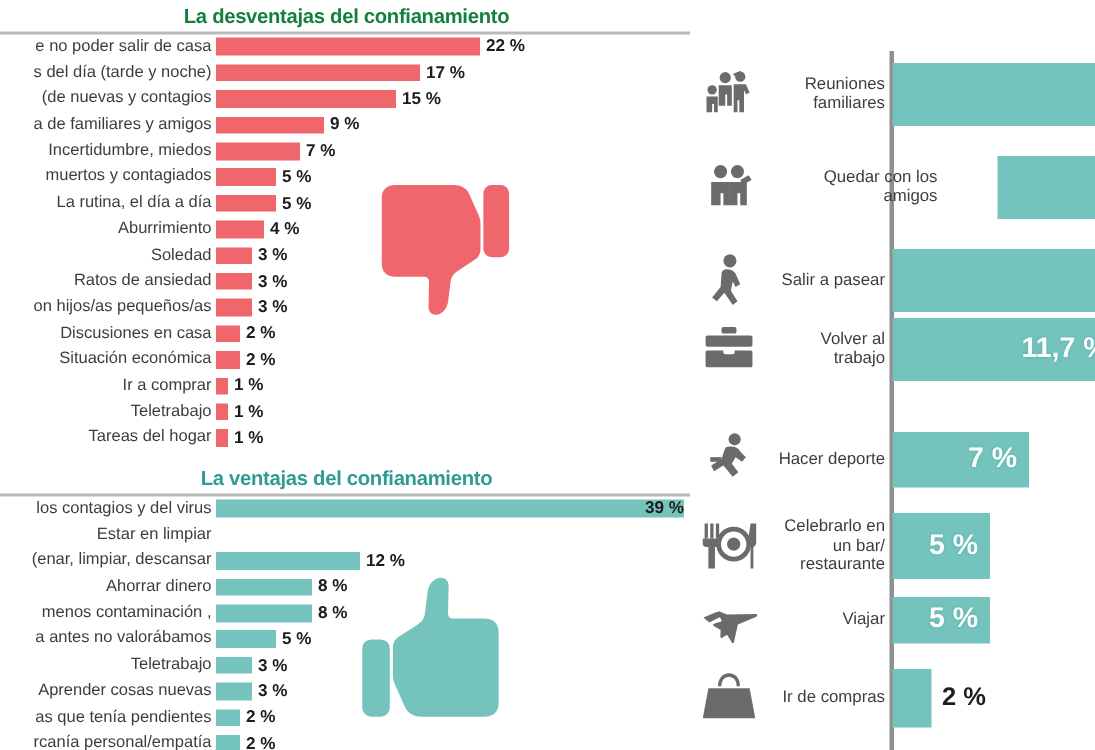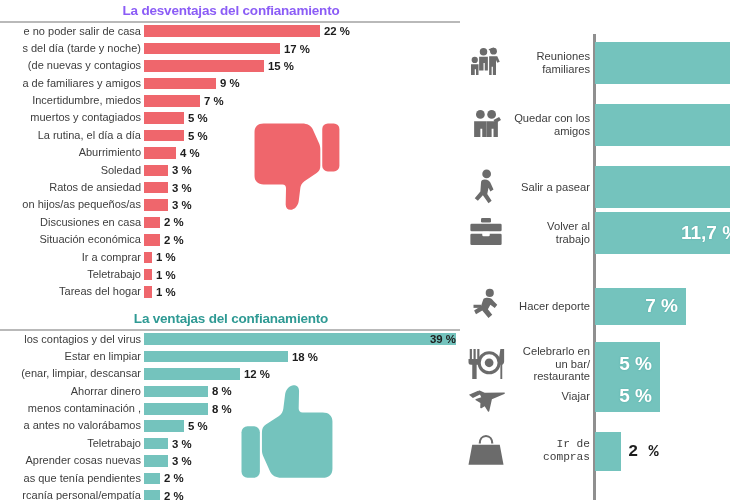--- a/index.html
+++ b/index.html
@@ -10,21 +10,21 @@
   }
   #page{position:relative;width:730px;height:500px;overflow:hidden;}
 
   
   .left-col{position:absolute;left:0;top:0;width:462px;height:500px;overflow:hidden;}
 
   .sec-title{
     text-align:center;font-weight:bold;font-size:13.5px;letter-spacing:-0.2px;
     width:462px;
   }
-  .sec-title.red{color:#8b5cf6;}
+  .sec-title.red{color:#15803d;}
   .sec-title.teal{color:#2f9a94;}
   .rule{height:1.5px;background:#b9b9b9;width:460px;}
 
   .chart{position:relative;}
   .row{display:flex;align-items:center;height:17.4px;}
   .row .lbl{
     width:141px;text-align:right;padding-right:3px;
     font-size:11px;color:#3d3d3d;white-space:nowrap;overflow:hidden;
     direction:rtl;
     line-height:17.4px;
@@ -208,24 +208,20 @@
       <div class="chart" id="chart-adv">
           <div class="row teal">
             <div class="lbl">los contagios y del virus</div>
             <div class="barwrap">
               <div class="bar" style="width: 312px;"></div>
               <span class="val inside" style="right: 6px;">39 %</span>
             </div>
           </div>
           <div class="row teal">
             <div class="lbl">Estar en limpiar</div>
-            <div class="barwrap">
-              <div class="bar" style="width: 144px;"></div>
-              <span class="val">18 %</span>
-            </div>
           </div>
           <div class="row teal">
             <div class="lbl">enar, limpiar, descansar)</div>
             <div class="barwrap">
               <div class="bar" style="width: 96px;"></div>
               <span class="val">12 %</span>
             </div>
           </div>
           <div class="row teal">
             <div class="lbl">Ahorrar dinero</div>
@@ -304,21 +300,21 @@
                 <path d="M37 21h13l4 9-4 1.6-2-4.4V51h-5V38h-2v13h-4z"></path>
     <path d="M36 10l8-3 3 4-8 2z"></path>
   </g>
             </svg>
           </div>
           <div class="rlabel">Reuniones familiares</div>
           <div class="rbarwrap">
             <div class="rbar" style="width: 160px; height: 42px;"></div>
           </div>
         </div>
-        <div class="rrow" style="top: 98px; height: 54px;">
+        <div class="rrow" style="top: 98px; height: 54px; gap: 35px;">
           <div class="ricon">
             <svg width="40" height="40" viewBox="0 0 64 64">
               <g fill="#6b6b6b">
     <circle cx="23" cy="15" r="7"></circle>
                 <circle cx="41" cy="15" r="7"></circle>
     <path d="M13 26h20v25h-7V38h-3v13h-10z"></path>
     <path d="M33 26h18v25h-7V38h-3v13h-8z"></path>
     <path d="M44 24l9-5 3 5-9 5z"></path>
   </g>
             </svg>
@@ -391,37 +387,37 @@
   </g>
             </svg>
           </div>
           <div class="rlabel">Celebrarlo en un bar/ restaurante</div>
           <div class="rbarwrap">
             <div class="rbar" style="width: 65px; height: 44px;">
               <span class="rval-in">5 %</span>
             </div>
           </div>
         </div>
-        <div class="rrow" style="top: 376px; height: 40px;">
+        <div class="rrow" style="top: 393px; height: 40px;">
           <div class="ricon">
             <svg width="42" height="42" viewBox="0 0 64 64">
               <g fill="#6b6b6b">
     <path d="M60 26.5c1 .5 1 2-.2 2.6L41 37l-4 18c-.2 1-1.3 1.4-2 .6l-5-8-5 3c-.8.5-1.8 0-1.8-1l.3-7-7-4c-1-.6-.8-1.9.3-2.2l8-2.5-4-8.5c-.4-1 .5-2 1.5-1.6L30 27z"></path>
     <path d="M6 30l14-6 6 4-14 7z"></path>
   </g>
             </svg>
           </div>
           <div class="rlabel">Viajar</div>
           <div class="rbarwrap">
             <div class="rbar" style="width: 65px; height: 31px;">
               <span class="rval-in">5 %</span>
             </div>
           </div>
         </div>
-        <div class="rrow" style="top: 426px; height: 50px; font-family: Liberation Mono, monospace;">
+        <div class="rrow" style="top: 440px; height: 50px;">
           <div class="ricon">
             <svg width="40" height="40" viewBox="0 0 64 64">
               <g fill="#6b6b6b">
     <path d="M22 20c0-7 4-12 10-12s10 5 10 12" fill="none" stroke="#6b6b6b" stroke-width="3.5"></path>
     <path d="M10 22h44l6 32H4z"></path>
   </g>
             </svg>
           </div>
           <div class="rlabel">Ir de compras</div>
           <div class="rbarwrap">

